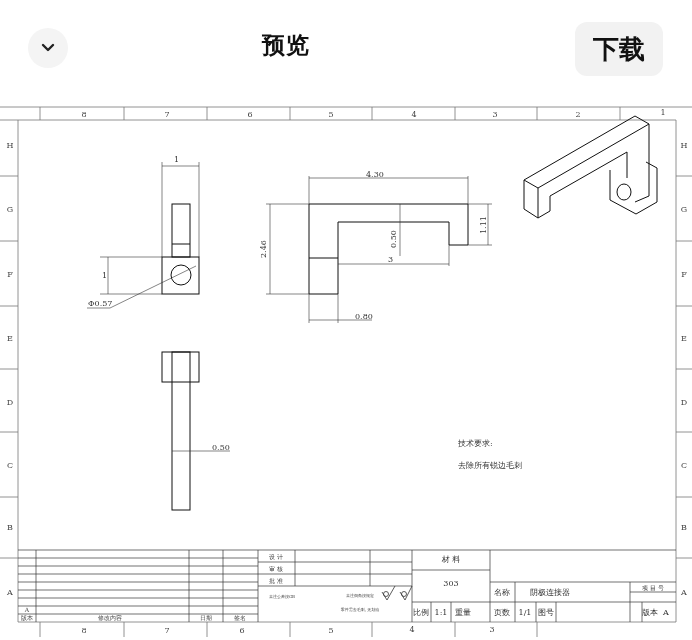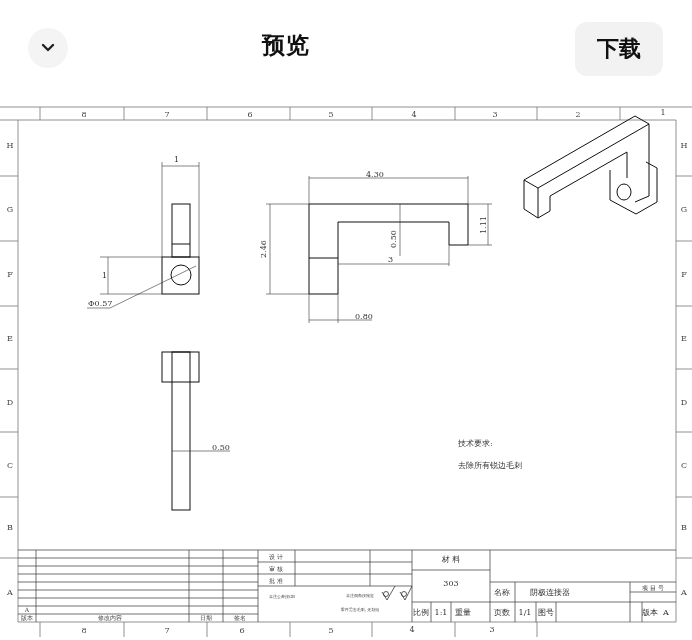--- a/index.html
+++ b/index.html
@@ -1,20 +1,20 @@
 <!DOCTYPE html>
 <html><head>
 <meta charset="utf-8">
 <style>
   html,body{margin:0;padding:0;}
   body{width:692px;height:640px;overflow:hidden;background:#fff;font-family:"DejaVu Sans","Liberation Sans",sans-serif;position:relative;}
   .header{position:absolute;left:0;top:0;width:692px;height:100px;background:#fff;}
   .back-btn{position:absolute;left:28px;top:28px;width:40px;height:40px;border-radius:50%;background:#f4f4f4;display:flex;align-items:center;justify-content:center;cursor:pointer;}
   .title{position:absolute;left:0;width:572px;top:30px;text-align:center;font-size:23px;font-weight:bold;color:#111;letter-spacing:1px;}
-  .dl-btn{position:absolute;left:575px;top:22px;width:88px;height:54px;border-radius:12px;background:#f2f2f2;display:flex;align-items:center;justify-content:center;font-size:22px;font-weight:bold;color:#111;cursor:pointer;}
+  .dl-btn{position:absolute;left:575px;top:22px;width:88px;height:54px;border-radius:12px;background:#f2f2f2;display:flex;align-items:center;justify-content:center;font-size:26px;font-weight:bold;color:#111;cursor:pointer;}
   .sheet{position:absolute;left:0;top:103px;width:692px;height:537px;background:#fff;}
   svg text{font-family:"DejaVu Serif","Liberation Serif",serif;}
 </style>
 </head>
 <body>
 
 <div class="header">
   <div class="back-btn">
     <svg width="18" height="18" viewBox="0 0 18 18">
       <polyline points="4,6 9,11 14,6" fill="none" stroke="#222" stroke-width="2.4" stroke-linecap="round" stroke-linejoin="round"></polyline>

